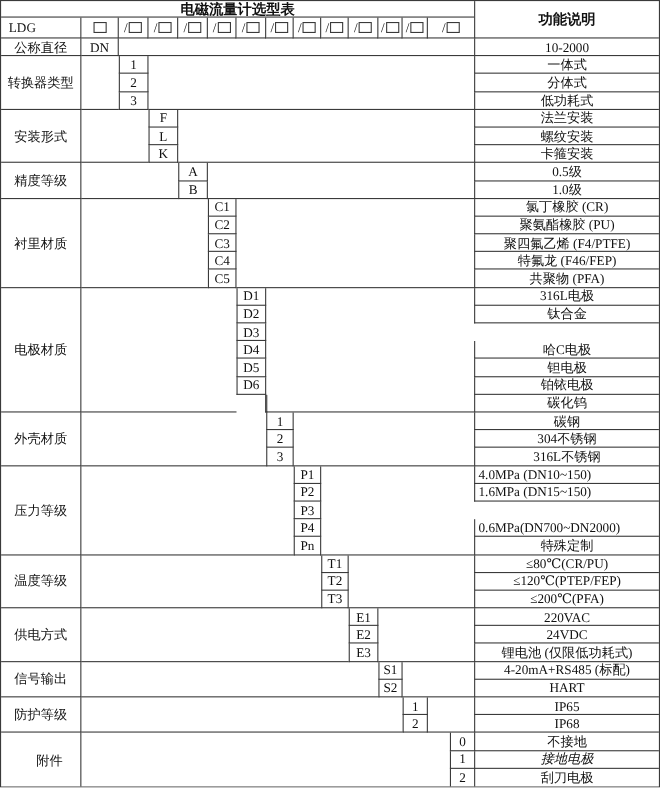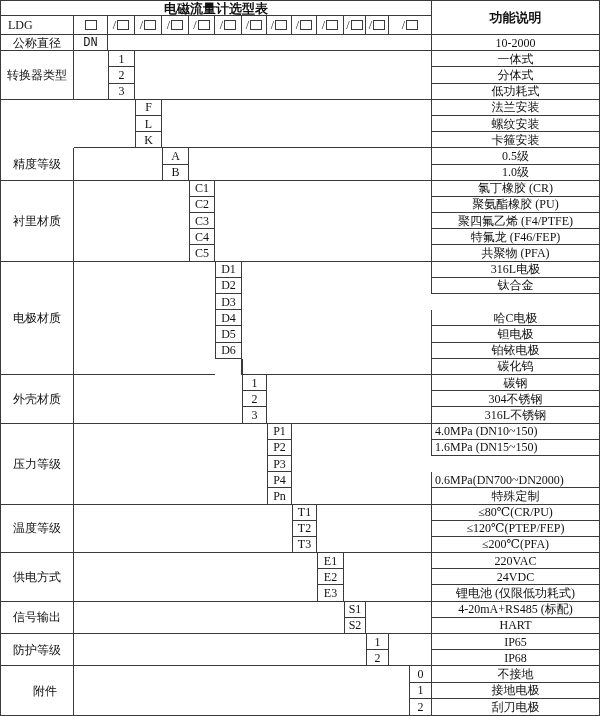--- a/index.html
+++ b/index.html
@@ -86,32 +86,33 @@
     </div>
     <div class="cell bR bB" style="grid-area: 2 / 13 / 3 / 14;">
       <span class="slash">/</span>
       <span class="slotbox"></span>
     </div>
     <div class="cell bB" style="grid-area: 2 / 14 / 3 / 16;">
       <span class="slash">/</span>
       <span class="slotbox"></span>
     </div>
     <div class="cell bR bB" style="grid-area: 3 / 1 / 4 / 2;">公称直径</div>
-    <div class="cell bR bB" style="grid-area: 3 / 2 / 4 / 3; font-family: Liberation Mono, monospace;">DN</div>
+    <div class="cell bR bB" style="grid-area: 3 / 2 / 4 / 3;">DN</div>
     <div class="cell bL bB" style="grid-area: 3 / 16 / 4 / 17;">10-2000</div>
     <div class="cell bB" style="grid-area: 3 / 3 / 4 / 16;"></div>
     <div class="cell bR bB" style="grid-area: 4 / 1 / 7 / 2;">转换器类型</div>
     <div class="cell bL bR bB" style="grid-area: 4 / 3 / 5 / 4;">1</div>
     <div class="cell bL bB" style="grid-area: 4 / 16 / 5 / 17;">一体式</div>
     <div class="cell bL bR bB" style="grid-area: 5 / 3 / 6 / 4;">2</div>
     <div class="cell bL bB" style="grid-area: 5 / 16 / 6 / 17;">分体式</div>
     <div class="cell bL bR bB" style="grid-area: 6 / 3 / 7 / 4;">3</div>
     <div class="cell bL bB" style="grid-area: 6 / 16 / 7 / 17;">低功耗式</div>
     <div class="cell bB" style="grid-area: 6 / 2 / 7 / 3;"></div>
     <div class="cell bB" style="grid-area: 6 / 4 / 7 / 16;"></div>
+    <div class="cell bR bB" style="grid-area: 7 / 1 / 10 / 2;">安装形式</div>
     <div class="cell bL bR bB" style="grid-area: 7 / 4 / 8 / 5;">F</div>
     <div class="cell bL bB" style="grid-area: 7 / 16 / 8 / 17;">法兰安装</div>
     <div class="cell bL bR bB" style="grid-area: 8 / 4 / 9 / 5;">L</div>
     <div class="cell bL bB" style="grid-area: 8 / 16 / 9 / 17;">螺纹安装</div>
     <div class="cell bL bR bB" style="grid-area: 9 / 4 / 10 / 5;">K</div>
     <div class="cell bL bB" style="grid-area: 9 / 16 / 10 / 17;">卡箍安装</div>
     <div class="cell bB" style="grid-area: 9 / 2 / 10 / 4;"></div>
     <div class="cell bB" style="grid-area: 9 / 5 / 10 / 16;"></div>
     <div class="cell bR bB" style="grid-area: 10 / 1 / 12 / 2;">精度等级</div>
     <div class="cell bL bR bB" style="grid-area: 10 / 5 / 11 / 6;">A</div>
@@ -199,17 +200,17 @@
     <div class="cell bL bR bB" style="grid-area: 40 / 13 / 41 / 14;">1</div>
     <div class="cell bL bB" style="grid-area: 40 / 16 / 41 / 17;">IP65</div>
     <div class="cell bL bR bB" style="grid-area: 41 / 13 / 42 / 14;">2</div>
     <div class="cell bL bB" style="grid-area: 41 / 16 / 42 / 17;">IP68</div>
     <div class="cell bB" style="grid-area: 41 / 2 / 42 / 13;"></div>
     <div class="cell bB" style="grid-area: 41 / 14 / 42 / 16;"></div>
     <div class="cell bR" style="grid-area: 42 / 1 / 45 / 2; margin-left: 16px;">附件</div>
     <div class="cell bL  bB" style="grid-area: 42 / 15 / 43 / 16;">0</div>
     <div class="cell bL bB" style="grid-area: 42 / 16 / 43 / 17;">不接地</div>
     <div class="cell bL  bB" style="grid-area: 43 / 15 / 44 / 16;">1</div>
-    <div class="cell bL bB" style="grid-area: 43 / 16 / 44 / 17;">接地电极</div>
+    <div class="cell bL bB" style="grid-area: 43 / 16 / 44 / 17; font-style: italic;">接地电极</div>
     <div class="cell bL" style="grid-area: 44 / 15 / 45 / 16;">2</div>
     <div class="cell bL" style="grid-area: 44 / 16 / 45 / 17;">刮刀电极</div>
     <div class="cell" style="grid-area: 44 / 2 / 45 / 15;"></div>
   </div>
 
 </body></html>

